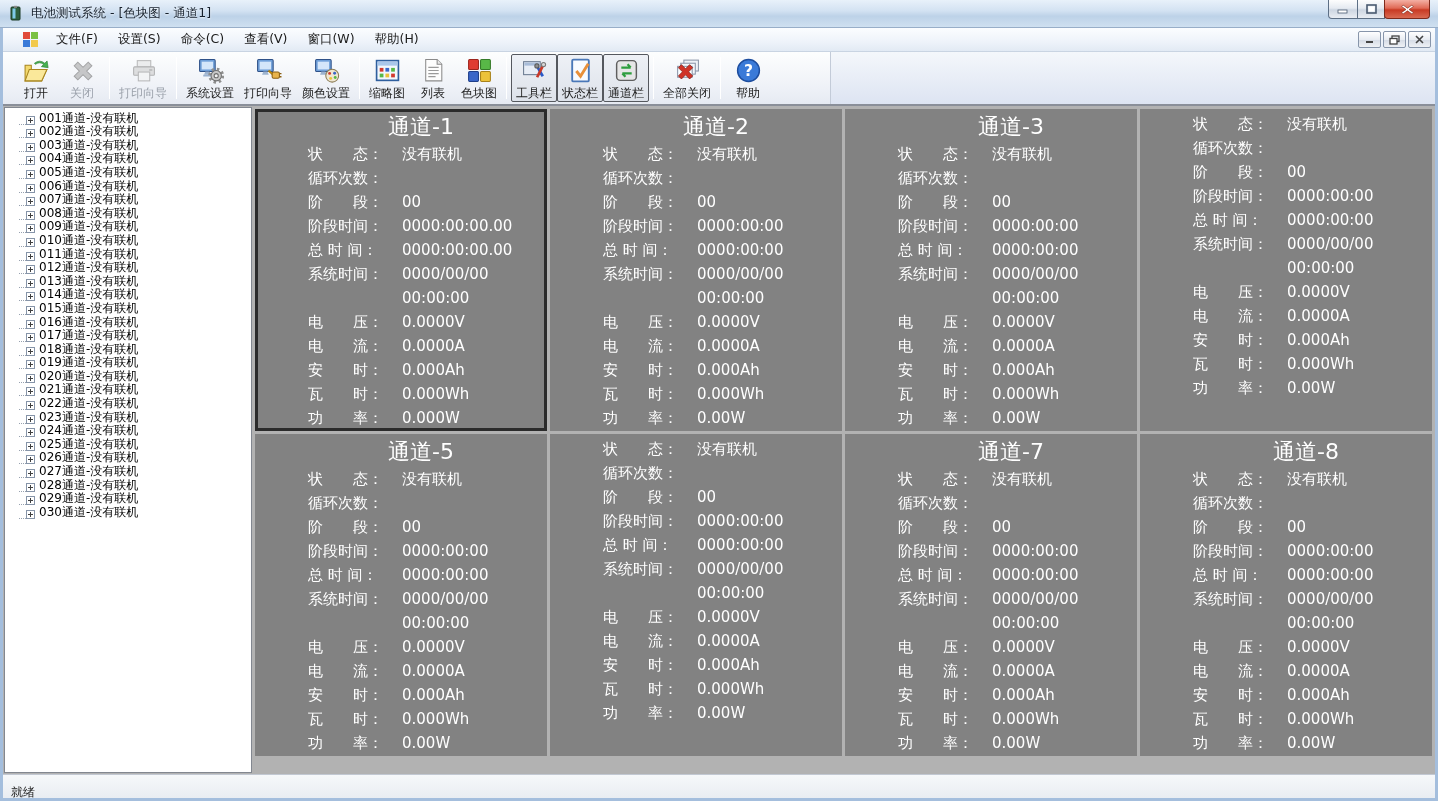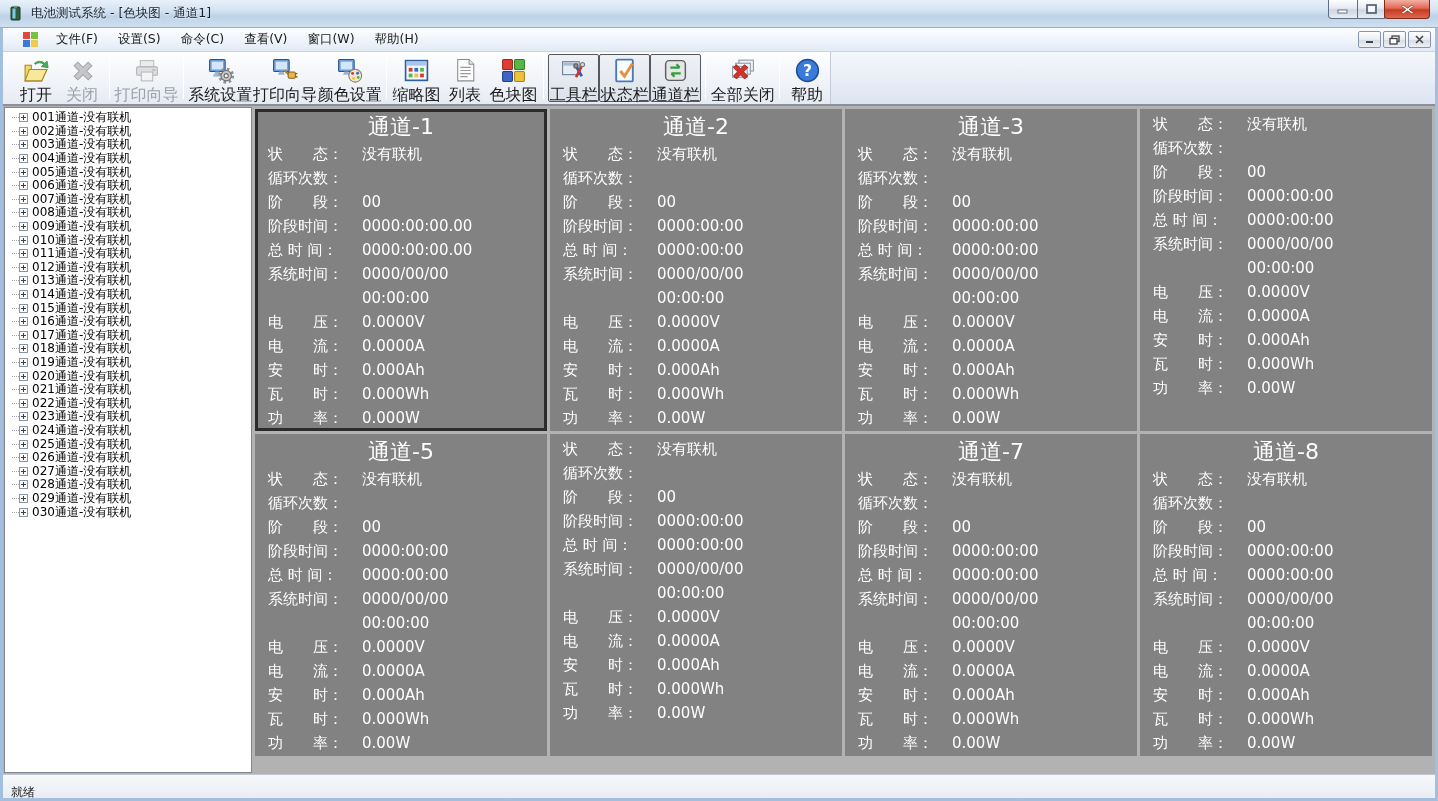--- a/index.html
+++ b/index.html
@@ -37,41 +37,41 @@
 
   
   .toolbar { height:54px; flex:0 0 54px; background:linear-gradient(#f4f7fb,#dde4f2);
     border-bottom:2px solid #8a8f99; position:relative; }
   .tool-band { position:absolute; left:0; top:0; bottom:0; width:828px; display:flex; align-items:stretch;
     padding:2px 0 2px 10px; background:linear-gradient(#fdfefe,#eef1f7 70%,#e6eaf2);
     border-right:1px solid #c3cbd8; }
   .tbtn { min-width:46px; padding:2px 4px 1px; display:flex; flex-direction:column; align-items:center;
     justify-content:flex-start; border:1px solid transparent; border-radius:2px; cursor:default; }
   .tbtn .ticon { width:27px; height:27px; flex:0 0 27px; }
-  .tbtn .tlabel { font-size:16px; color:#1c1c1c; white-space:nowrap; margin-top:1px; }
+  .tbtn .tlabel { font-size:12px; color:#1c1c1c; white-space:nowrap; margin-top:1px; }
   .tbtn.pressed { border-color:#55585e; background:linear-gradient(#eef1f6,#dde2ea); }
   .tbtn.disabled .tlabel { color:#9ba1ab; }
   .tbtn.disabled .ticon { filter:grayscale(1) opacity(.6); }
   .tsep { width:1px; background:#b9c0cc; border-right:1px solid #ffffff; margin:3px 4px; }
 
   
   .content { flex:1; display:flex; overflow:hidden; background:#b2b2b2; }
   .tree { width:248px; flex:0 0 248px; margin:1px 0 1px 1px; background:#ffffff;
     border:1px solid #828790; overflow:hidden; padding-top:3px; }
-  .tree-item { height:13.6px; display:flex; align-items:center; padding-left:7px; cursor:default; }
+  .tree-item { height:13.6px; display:flex; align-items:flex-end; padding-left:14px; cursor:default; }
   .twig { width:7px; border-top:1px dotted #98a2b0; }
   .plusbox { width:9px; height:9px; flex:0 0 9px; border:1px solid #8694a8; background:#fff; position:relative; }
   .plusbox::before { content:""; position:absolute; left:1px; right:1px; top:3px; height:1px; background:#404040; }
   .plusbox::after  { content:""; position:absolute; top:1px; bottom:1px; left:3px; width:1px; background:#404040; }
   .tree-label { font-size:12px; color:#000; margin-left:4px; white-space:nowrap; line-height:13px; }
 
   .mdi { flex:1; position:relative; background:#b2b2b2; overflow:hidden; }
   .grid { position:absolute; left:3px; right:3px; top:3px; display:grid;
     grid-template-columns:repeat(4,1fr); grid-template-rows:322px 322px; gap:3px; }
-  .panel { background:#828282; color:#ffffff; border:3px solid transparent; overflow:hidden; cursor:default; }
+  .panel { background:#828282; color:#ffffff; border:3px solid transparent; overflow:hidden; cursor:default;padding-left:40px; }
   .panel.selected { border-color:#2b2b2b; }
   .panel-title { text-align:center; font-size:22px; line-height:30px; height:30px; white-space:nowrap; }
   .prow { display:flex; height:24px; align-items:center; padding-left:10px; }
   .plabel { width:94px; flex:0 0 94px; font-size:15px; white-space:pre; }
   .pvalue { font-size:15px; white-space:pre; }
 
   
   .statusbar { height:24px; flex:0 0 24px; display:flex; align-items:center;
     background:linear-gradient(#f6f8fa,#e9edf2); border-top:1px solid #c2c8d2; padding:12px 3px 0 8px; }
   .sb-text { font-size:12px; color:#222; }

